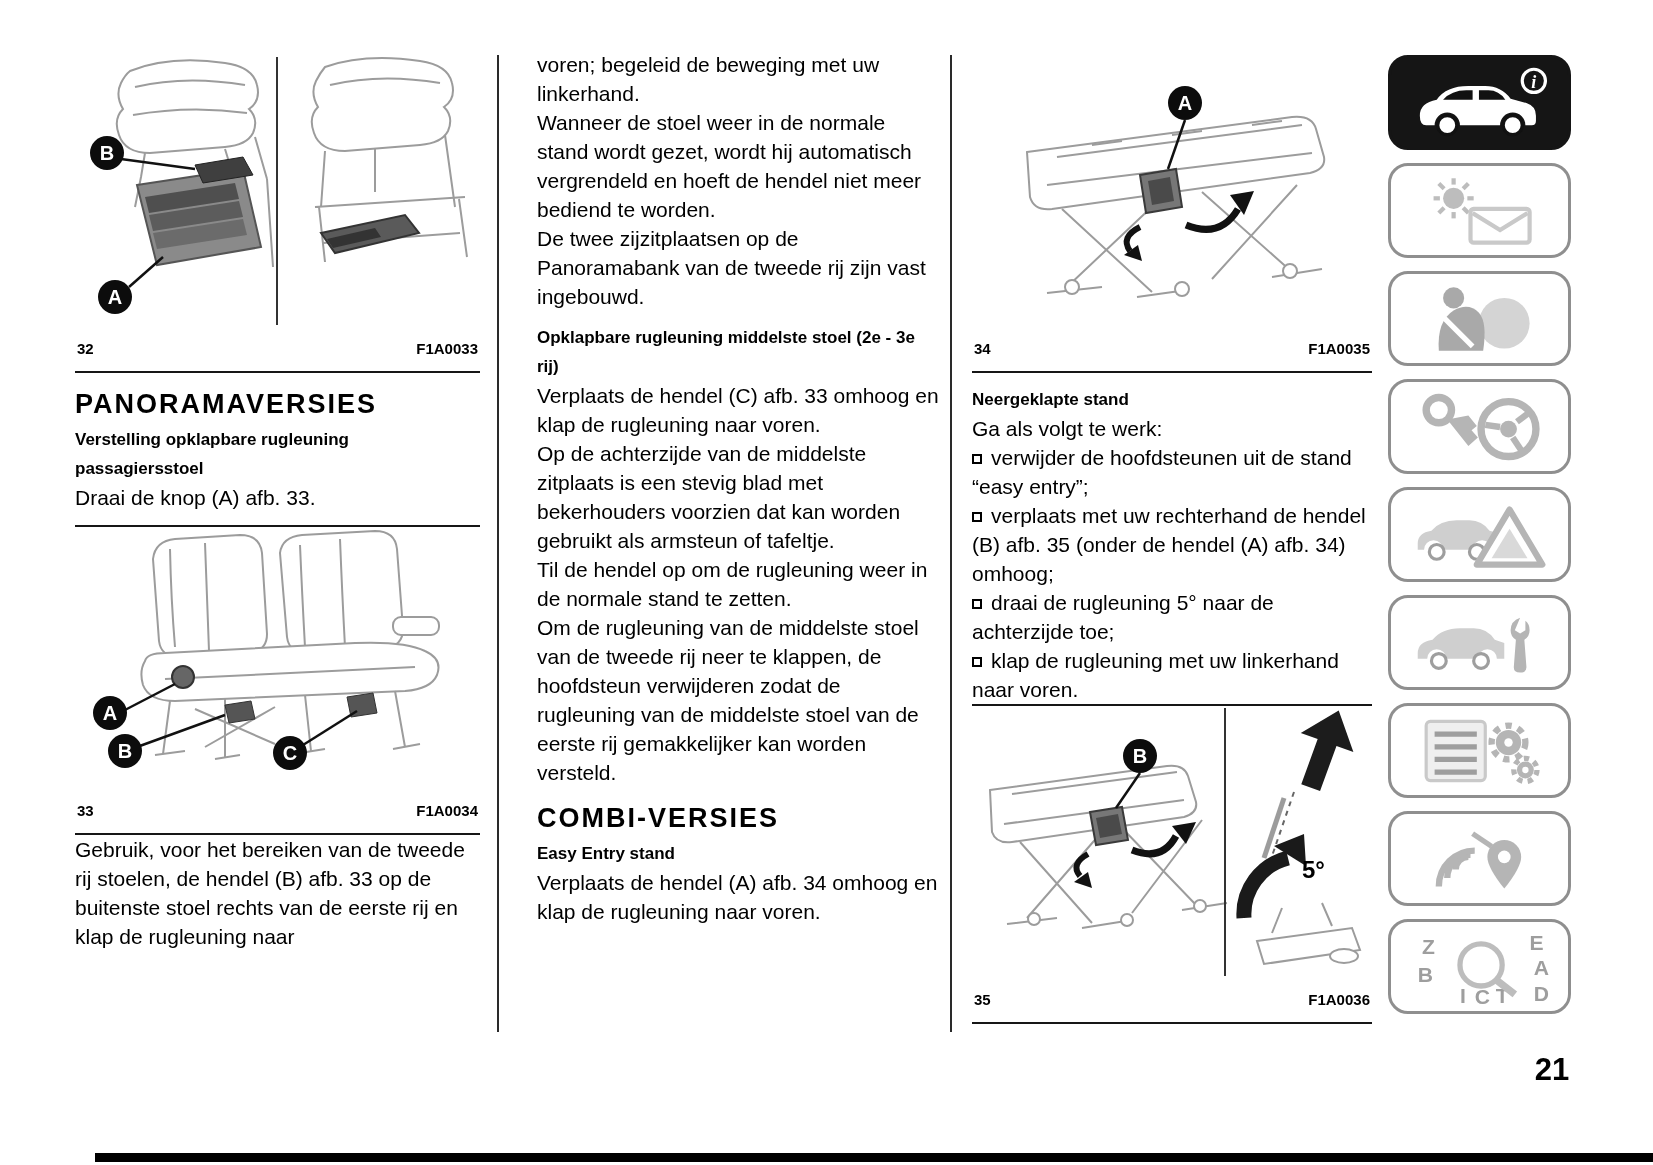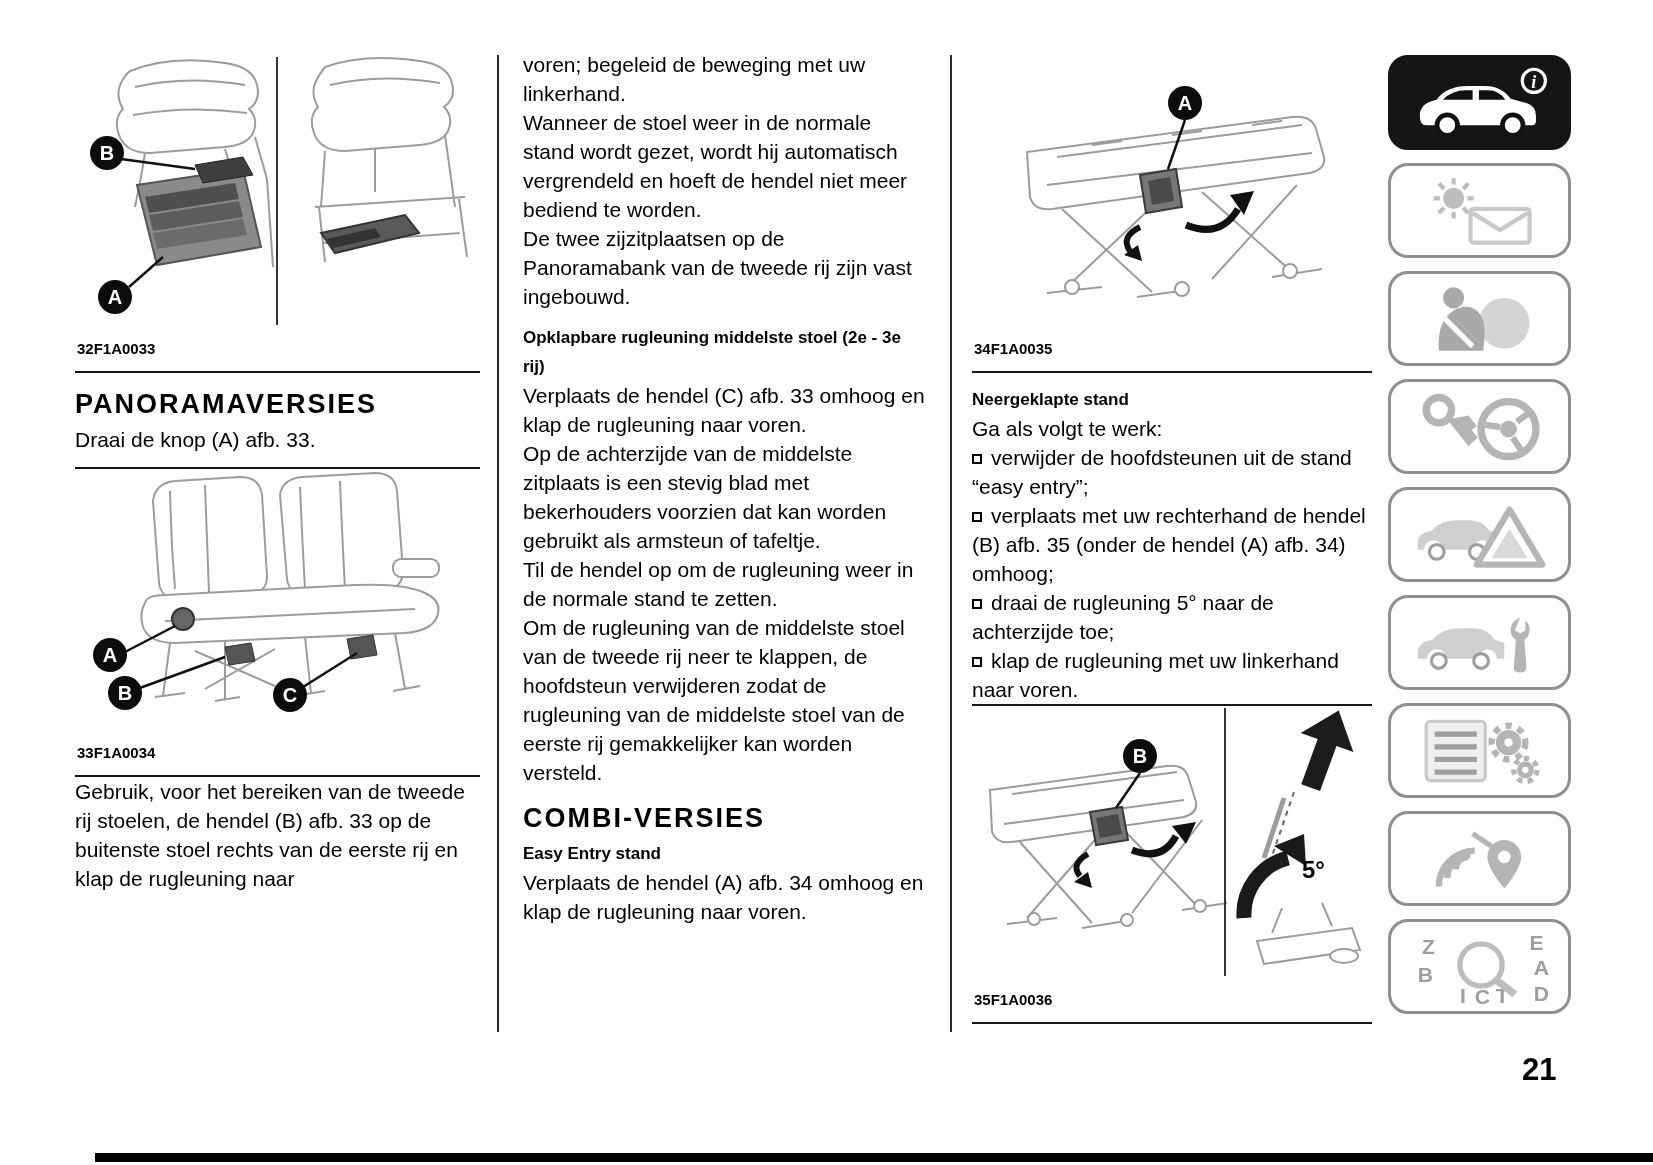--- a/index.html
+++ b/index.html
@@ -2,54 +2,54 @@
 <html><head>
 <meta charset="utf-8">
 <style>
   * { margin:0; padding:0; box-sizing:border-box; }
   html,body { background:#ffffff; }
   .page { position:relative; width:1653px; height:1165px; background:#fff;
           font-family:"Liberation Sans", sans-serif; color:#000; overflow:hidden; }
 
   .col { position:absolute; top:55px; font-size:21px; line-height:29px; }
   .col1 { left:75px;  width:405px; }
-  .col2 { left:523px; top:50px; width:402px; }
+  .col2 { left:537px; top:50px; width:402px; }
   .col3 { left:972px; width:400px; }
   .col p { margin:0; }
 
   .vdivider { position:absolute; top:55px; width:2px; height:977px; background:#2a2a2a; }
   #vdiv1 { left:497px; } #vdiv2 { left:950px; }
 
   .rule { border:none; border-top:2px solid #161616; margin:0; }
   .rule.gap-top { margin-top:13px; }
 
   .bigtitle { font-size:27px; line-height:33px; font-weight:bold; letter-spacing:2px; margin:15px 0 4px; }
   .h-bold   { font-size:17px; line-height:29px; font-weight:bold; }
   .h-sec    { margin-top:12px; }
 
   .figart { position:relative; }
   .figart svg { display:block; }
-  .figcap { display:flex; align-items:baseline;
+  .figcap { display:flex; justify-content:space-between; align-items:baseline;
             font-size:15px; font-weight:bold; padding:7px 2px 8px; }
 
   .bullet { margin:0; }
   .square { display:inline-block; width:10px; height:10px; border:2.5px solid #000;
             margin:0 9px 1px 0; vertical-align:baseline; }
 
   .warnrow { display:flex; align-items:center; gap:7px; margin:5px 0 9px; font-weight:bold; font-size:16px; }
 
   
   .sidebar { position:absolute; left:1388px; top:55px; width:183px;
              display:flex; flex-direction:column; gap:13px; }
   .tile { width:183px; height:95px; border:3px solid #8f8f8f; border-radius:20px;
           background:#fff; display:flex; align-items:center; justify-content:center; }
   .tile.active { background:#151515; border-color:#151515; }
   .tile svg { width:138px; height:76px; }
 
-  .pagenum { position:absolute; left:1522px; top:1052px; width:60px; text-align:left;
+  .pagenum { position:absolute; left:1522px; top:1052px; width:60px; text-align:center;
              font-size:31px; font-weight:bold; }
   .footbar { position:absolute; left:95px; top:1153px; width:1558px; height:9px; background:#000; }
 </style>
 </head>
 <body>
 
 <div class="page">
 
   <div id="vdiv1" class="vdivider"></div>
   <div id="vdiv2" class="vdivider"></div>
@@ -90,20 +90,21 @@
         </svg>
       </div>
       <figcaption class="figcap">
         <span>32</span>
         <span>F1A0033</span>
       </figcaption>
     </figure>
     <hr class="rule">
 
     <h1 class="bigtitle">PANORAMAVERSIES</h1>
+    <h2 class="h-bold">Verstelling opklapbare rugleuning passagiersstoel</h2>
     <p>Draai de knop (A) afb. 33.</p>
 
     <hr class="rule gap-top">
 
     <figure>
       <div class="figart">
         <svg width="405" height="262" viewBox="0 0 405 262">
           <g stroke="#9c9c9c" fill="#fff" stroke-width="2">
             <path d="M78 32 Q80 14 100 12 L165 8 Q185 8 187 26 L192 107 Q192 124 174 126 L104 130 Q86 130 84 114 Z"></path>
             <path d="M95 22 Q96 72 100 120 M130 16 Q132 68 134 124" fill="none"></path>

